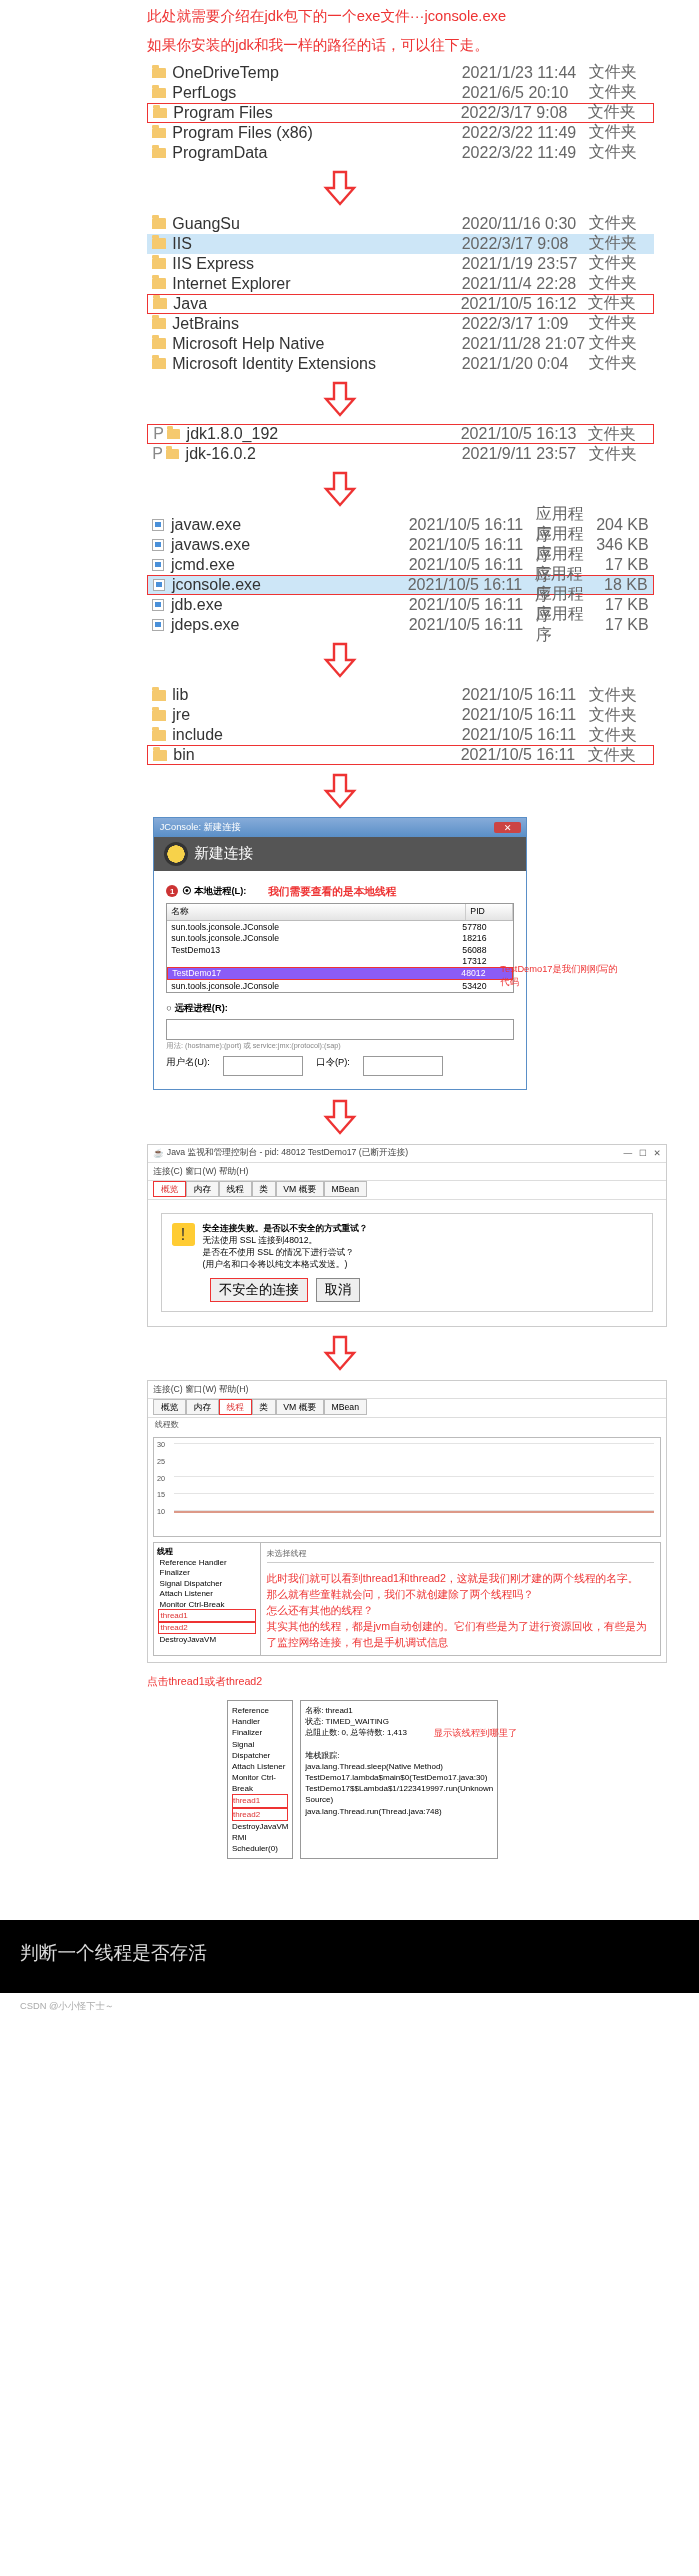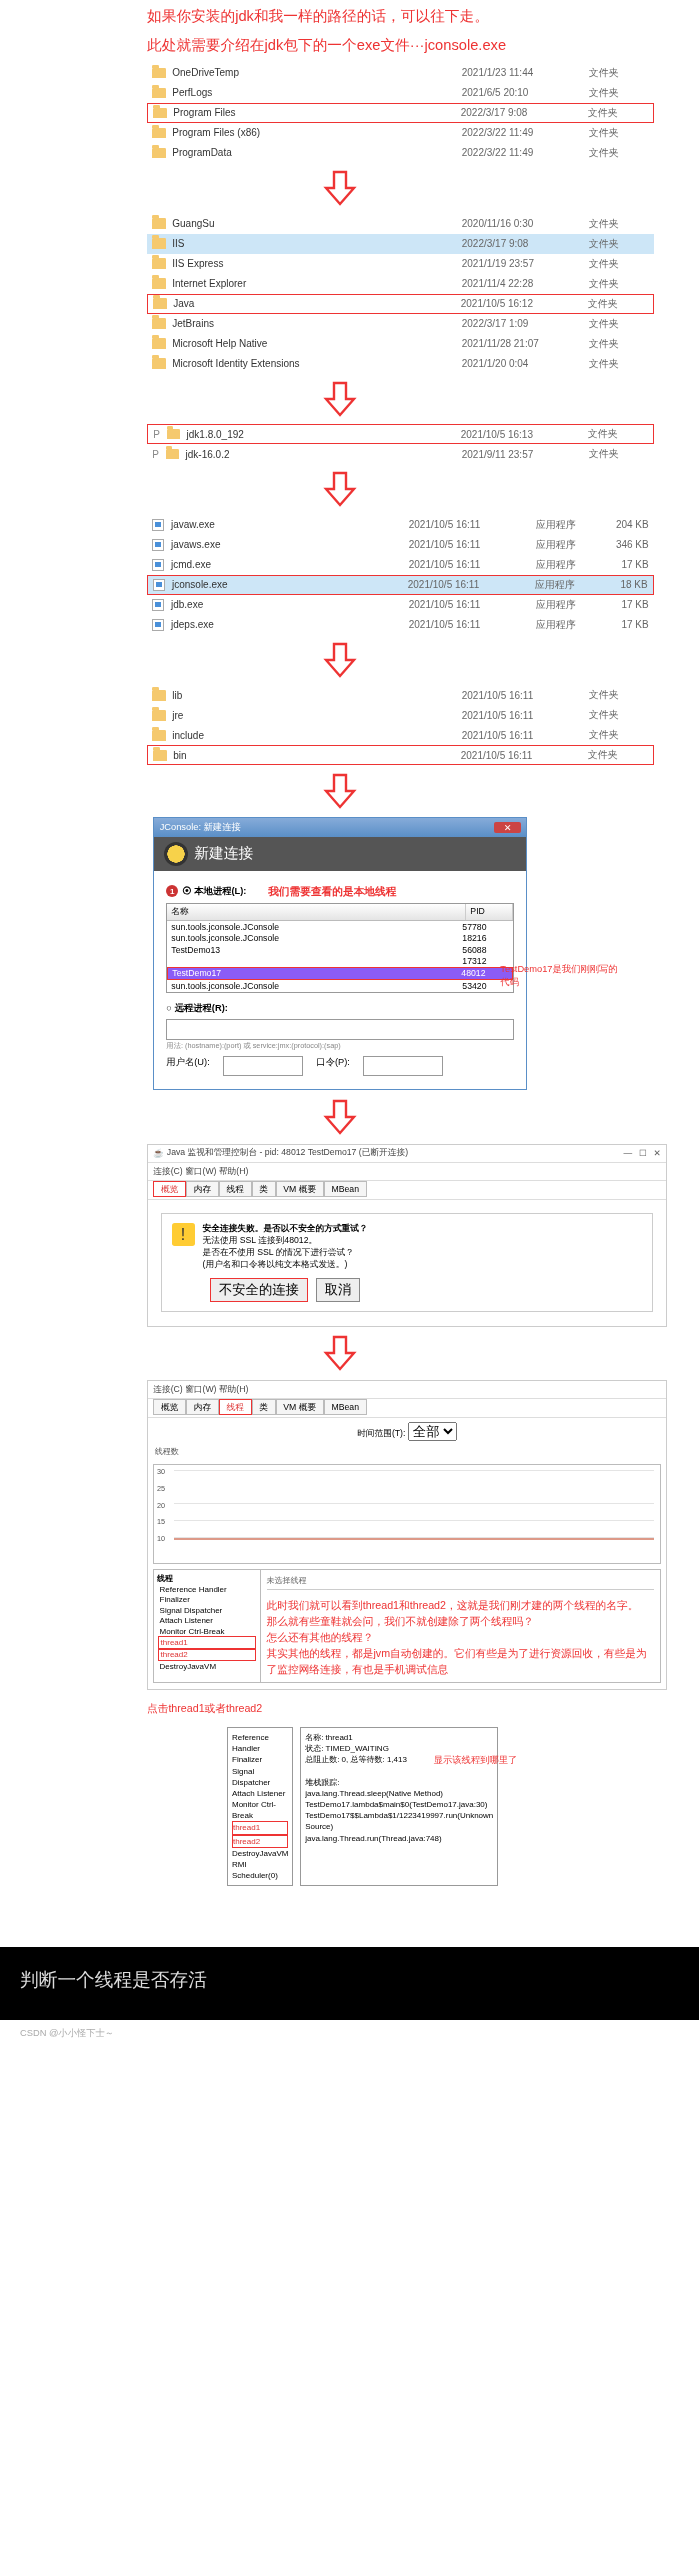--- a/index.html
+++ b/index.html
@@ -1,20 +1,20 @@
 <!DOCTYPE html>
 <html style="font-size:10.7px"><head>
 <meta charset="utf-8">
 <style>
 *{box-sizing:border-box;margin:0;padding:0;font-family:"Microsoft YaHei",Arial,sans-serif}
 body{background:#fff;width:699px}
 .content{padding:0 13.3px 27px 147px;width:547px}
 .note-red{color:#e33;font-size:14.7px;line-height:1.6;margin:5.3px 0}
 .note-red-sm{color:#e33;font-size:10.7px;line-height:1.5}
-.tbl{width:507px;font-size:10px;color:#333;margin:4px 0}
+.tbl{width:507px;font-size:16px;color:#333;margin:4px 0}
 .tbl .row{display:flex;align-items:center;height:20px;padding:1.3px 5.3px}
 .tbl .row.hl{border:1.3px solid #e33}
 .tbl .row.sel{background:#cde6f7}
 .icon-f{width:13.3px;height:10.7px;background:#f5c96e;border-radius:1.3px 1.3px 0 0;margin-right:6.7px;position:relative;flex-shrink:0}
 .icon-f:before{content:"";position:absolute;top:-2.7px;left:0;width:6.7px;height:2.7px;background:#f5c96e;border-radius:1.3px 1.3px 0 0}
 .icon-e{width:12px;height:12px;background:#fff;border:0.7px solid #aaa;margin-right:6.7px;flex-shrink:0;position:relative}
 .icon-e:before{content:"";position:absolute;top:2px;left:2px;width:5.3px;height:5.3px;background:#4a90d9}
 .c-name{flex:1}
 .c-date{width:127px;color:#666}
 .c-type{width:60px;color:#666}
@@ -66,22 +66,22 @@
 .dark{background:#000;color:#ddd;padding:20px;margin-top:27px}
 .dark h2{font-size:18.7px;font-weight:normal;margin-bottom:7px}
 .watermark{color:#aaa;padding:6.7px 20px;font-size:9.3px}
 .side-note{position:relative}
 .side-note .bubble{position:absolute;right:-107px;top:0;color:#e33;font-size:9.3px;width:120px}
 </style>
 </head>
 <body>
 
 <div class="content">
+  <div class="note-red">此处就需要介绍在jdk包下的一个exe文件···jconsole.exe</div>
   <div class="note-red">如果你安装的jdk和我一样的路径的话，可以往下走。</div>
-  <div class="note-red">此处就需要介绍在jdk包下的一个exe文件···jconsole.exe</div>
 
   <div class="tbl" id="tbl1">
       <div class="row">
         <span class="icon-f"></span>
         <span class="c-name">OneDriveTemp</span>
         <span class="c-date">2021/1/23 11:44</span>
         <span class="c-type">文件夹</span>
       </div>
       <div class="row">
         <span class="icon-f"></span>
@@ -351,24 +351,20 @@
     </div>
   </div>
 
   <div class="arrow-down"><svg viewBox="0 0 100 100">
         <path d="M35 10 h30 v40 h20 L50 90 15 50 h20 z" fill="none" stroke="#e33" stroke-width="6"></path>
       </svg></div>
 
   <div class="win10">
     <div class="win10-tb">连接(C)  窗口(W)  帮助(H)</div>
     <div class="tabs" id="tabs2"><span>概览</span><span>内存</span><span class="act">线程</span><span>类</span><span>VM 概要</span><span>MBean</span></div>
-    <div style="text-align:center;padding:4px;font-size:8.7px">
-      <span>时间范围(T):</span>
-      <select><option>全部</option></select>
-    </div>
     <div style="font-size:8px;padding:1.3px 6.7px;color:#555">线程数</div>
     <div class="chart">
       <div class="yax" id="yax">
           <div style="height:16.7px">30</div>
           <div style="height:16.7px">25</div>
           <div style="height:16.7px">20</div>
           <div style="height:16.7px">15</div>
           <div style="height:16.7px">10</div>
         </div>
       <div class="grid"></div>

